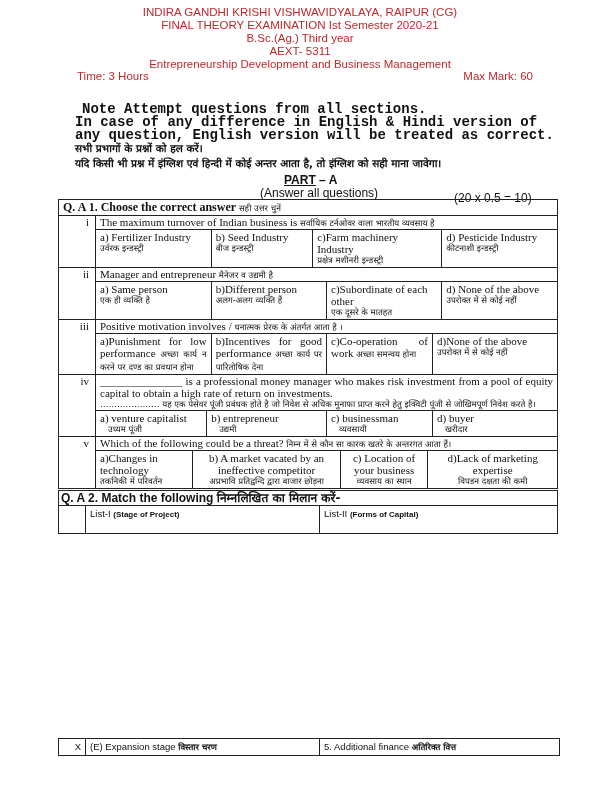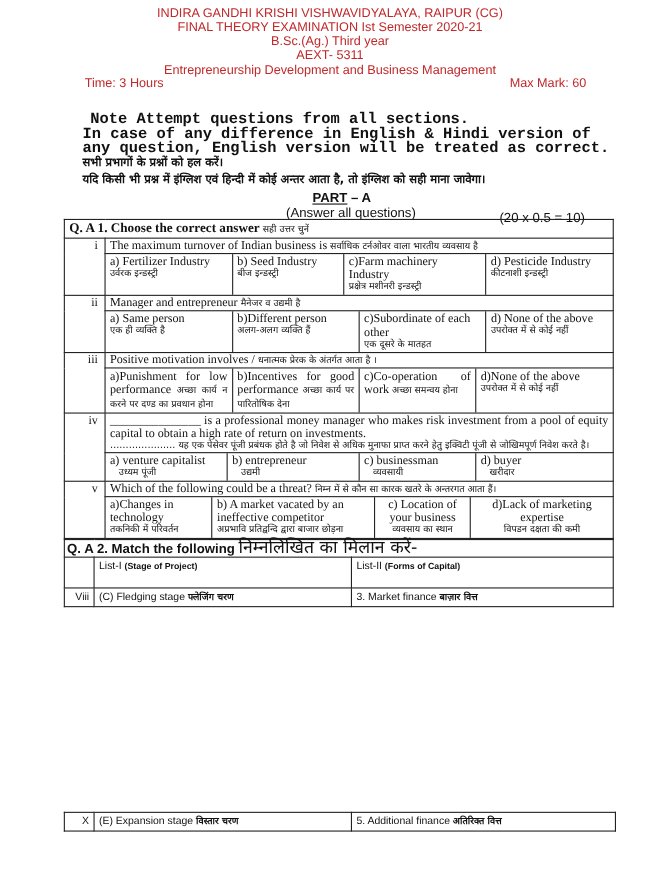--- a/index.html
+++ b/index.html
@@ -18,21 +18,21 @@
   .hi-inline { font-family:"DejaVu Sans", sans-serif; font-size:8.5px; }
   .qhead { font-weight:bold; font-size:12px; padding:1px 4px; }
   .inner { border-collapse:collapse; width:100%; position:static; }
   .inner td { border:none; border-left:1px solid #222; padding:1px 4px;margin-top:20px; }
   .inner td:first-child { border-left:none; }
   .qa2 td { font-family:"Liberation Sans", sans-serif; font-size:9.5px; line-height:12px; padding:2px 4px; }
   .qa2 td.num { width:18px; text-align:right; }
   .qa2 .head { font-family:"Liberation Serif", serif; font-size:10.5px; height:28px; }
   .qa2 .head b { font-family:"Liberation Sans", sans-serif; font-size:8px; }
   .qa2 .title { font-weight:bold; font-size:12px; padding:1px 2px; border-bottom:1px solid #222; }
-  .qa2 .title .hi-inline { font-weight:normal; font-size:16px; }
+  .qa2 .title .hi-inline { font-weight:bold; font-size:12px; }
 </style>
 </head>
 <body>
 
 <div class="hdr" style="top:6px">INDIRA GANDHI KRISHI VISHWAVIDYALAYA, RAIPUR (CG)</div>
 <div class="hdr" style="top:19px">FINAL THEORY EXAMINATION  Ist  Semester  2020-21</div>
 <div class="hdr" style="top:32px">B.Sc.(Ag.) Third year</div>
 <div class="hdr" style="top:45px">AEXT- 5311</div>
 <div class="hdr" style="top:58px;top:58px">Entrepreneurship Development and Business Management</div>
 <div class="meta" style="left:77px;top:70px">Time: 3 Hours</div>
@@ -136,21 +136,21 @@
   <tr>
     <td class="num" rowspan="2">v</td>
     <td><span>Which of the following could be a threat?</span> <span class="hi-inline">निम्न में से कौन सा कारक खतरे के अन्तरगत आता हैं।</span></td>
   </tr>
   <tr>
         <td style="padding:0">
     <table class="inner">
             <tbody>
               <tr>
       <td style="width:21%"><span>a)Changes in technology</span><span class="hi">तकनिकी में परिवर्तन</span></td>
-      <td style="width:32%;"><span>b) A market vacated by an ineffective competitor</span><span class="hi">अप्रभावि प्रतिद्वन्दि द्वारा बाजार छोड़ना</span></td>
+      <td style="width:32%;text-align:center"><span>b) A market vacated by an ineffective competitor</span><span class="hi">अप्रभावि प्रतिद्वन्दि द्वारा बाजार छोड़ना</span></td>
       <td style="width:19%;text-align:center"><span>c) Location of your business</span><span class="hi">व्यवसाय का स्थान</span></td>
       <td style="text-align:center"><span>d)Lack of marketing expertise</span><span class="hi">विपडन दक्षता की कमी</span></td>
     </tr>
             </tbody>
           </table>
   </td>
       </tr>
 </tbody>
   </table>
 
@@ -159,25 +159,20 @@
       <tr>
     <td colspan="3" class="title">
       <span>Q. A 2. Match the following</span> <span class="hi-inline">निम्नलिखित का मिलान करें-</span>
     </td>
   </tr>
   <tr class="head">
     <td class="num"></td>
     <td style="width:225px"><span>List-I</span> <b>(Stage of Project)</b></td>
     <td><span>List-II</span> <b>(Forms of Capital)</b></td>
   </tr>
-  <tr>
-    <td class="num">Viii</td>
-    <td><span>(C) Fledging stage</span> <span class="hi-inline" style="font-weight:bold">फ्लेजिंग चरण</span></td>
-    <td><span>3. Market finance</span> <span class="hi-inline" style="font-weight:bold">बाज़ार वित्त</span></td>
-  </tr>
 </tbody>
   </table>
 
 <table class="qa2" style="top:738px;left:58px;width:502px">
   <tbody>
       <tr>
     <td class="num">X</td>
     <td style="width:225px"><span>(E) Expansion stage</span> <span class="hi-inline" style="font-weight:bold">विस्तार चरण</span></td>
     <td style="vertical-align:top"><span>5.  Additional finance</span> <span class="hi-inline" style="font-weight:bold">अतिरिक्त वित्त</span></td>
   </tr>

